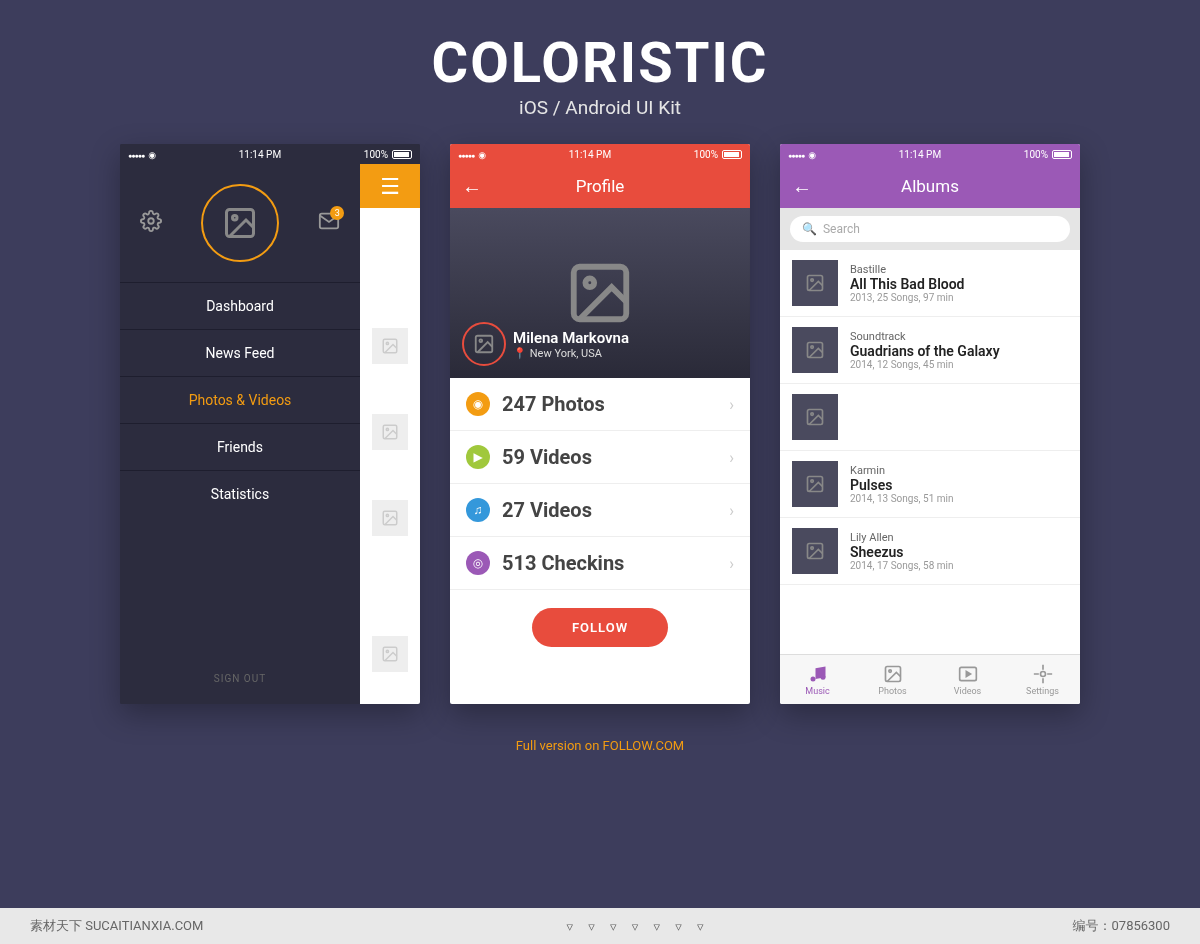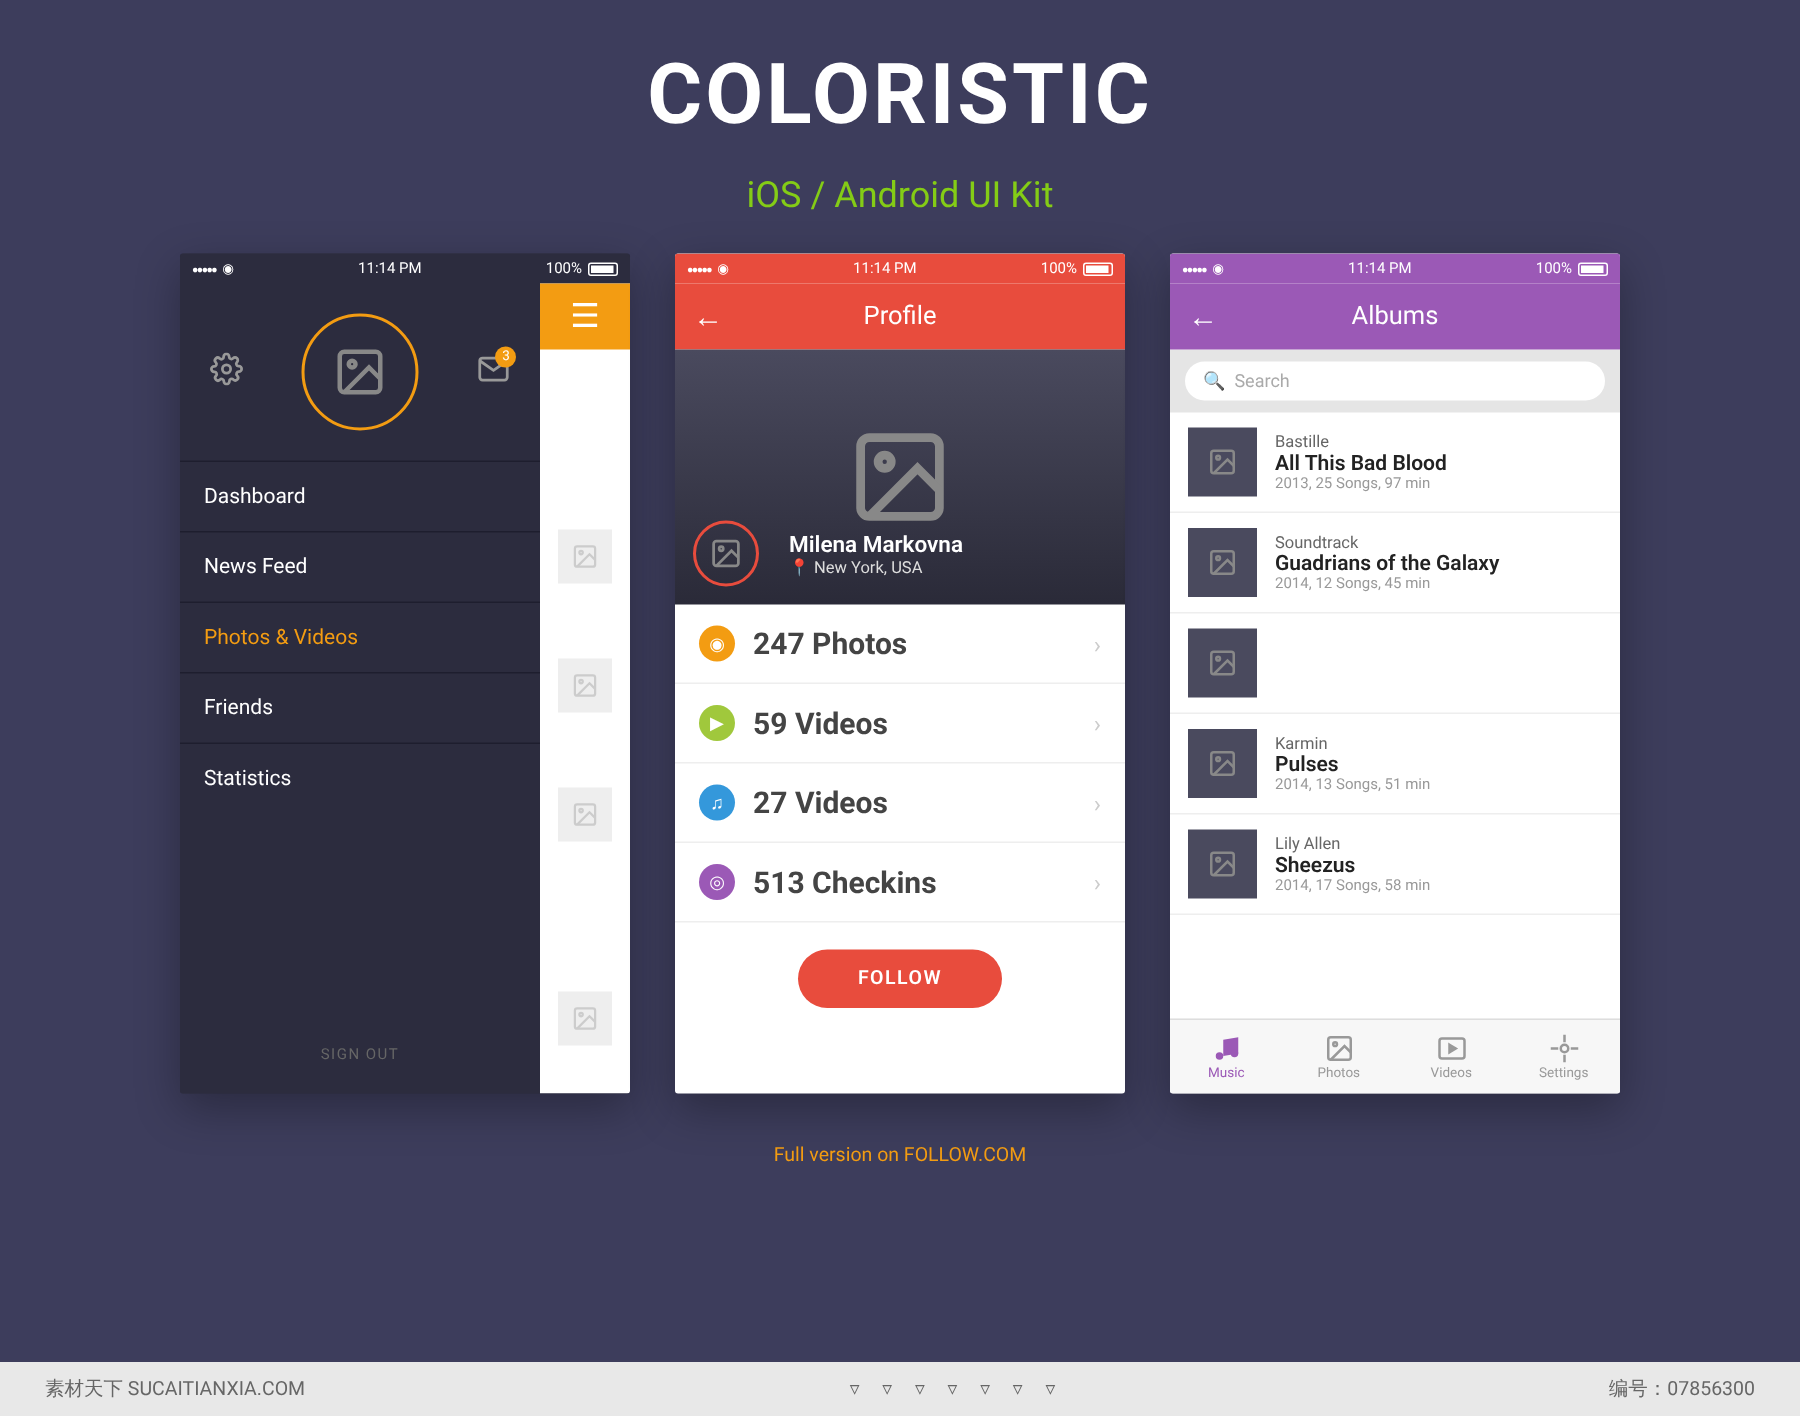--- a/index.html
+++ b/index.html
@@ -1,51 +1,51 @@
 <!DOCTYPE html>
 <html><head>
 <meta charset="utf-8">
 <style>
 *{box-sizing:border-box;margin:0;padding:0;font-family:-apple-system,BlinkMacSystemFont,"Segoe UI",Roboto,sans-serif}
 body{background:#3d3d5c;width:1200px;height:944px;overflow:hidden;position:relative}
 .hero{text-align:center;padding:30px 0 10px}
 .hero h1{color:#fff;font-size:56px;font-weight:700;letter-spacing:2px}
-.hero .sub{color:#84cc16;font-size:24px;margin-top:20px}
+.hero .sub{color:#e5e5e5;font-size:19px;margin-top:0}
 .phones{display:flex;justify-content:center;gap:30px;margin-top:15px}
 .phone{width:300px;height:560px;background:#fff;border-radius:2px;box-shadow:0 10px 30px rgba(0,0,0,.3);overflow:hidden;display:flex;flex-direction:column;position:relative}
 .status{height:20px;display:flex;align-items:center;justify-content:space-between;padding:0 8px;font-size:10px;color:#fff}
 .status .l,.status .r{display:flex;align-items:center;gap:4px}
 .dots::before{content:"●●●●●";letter-spacing:-1px;font-size:7px}
 .wifi::before{content:"◉";font-size:9px}
 .batt{width:20px;height:9px;border:1px solid currentColor;border-radius:2px;position:relative}
 .batt::after{content:"";position:absolute;left:1px;top:1px;bottom:1px;right:2px;background:currentColor}
 
 .p1{background:#2c2c3e}
 .p1 .status{background:#2c2c3e}
 .p1-body{display:flex;flex:1}
 .p1-menu{width:240px;background:#2c2c3e;display:flex;flex-direction:column}
 .p1-top{padding:20px 0;display:flex;align-items:center;justify-content:space-around}
 .avatar-ring{width:78px;height:78px;border:2px solid #f39c12;border-radius:50%;display:flex;align-items:center;justify-content:center}
 .img-ph{stroke:#888;fill:none;stroke-width:2}
 .icon-btn{color:#999;cursor:pointer}
 .mail-badge{position:relative}
 .badge{position:absolute;top:-4px;right:-4px;background:#f39c12;color:#fff;width:14px;height:14px;border-radius:50%;font-size:9px;display:flex;align-items:center;justify-content:center}
 .menu-list{list-style:none}
-.menu-list li{padding:15px 16px;color:#fff;font-size:14px;border-top:1px solid #1e1e2e;cursor:pointer}
+.menu-list li{padding:15px 16px;text-align:center;color:#fff;font-size:14px;border-top:1px solid #1e1e2e;cursor:pointer}
 .menu-list li.active{color:#f39c12}
 .signout{margin-top:auto;text-align:center;color:#666;font-size:10px;padding:20px 0;letter-spacing:1px;cursor:pointer}
 .p1-slice{width:60px;background:#fff;position:relative}
 .p1-slice .bar{height:44px;background:#f39c12;display:flex;align-items:center;justify-content:center;color:#fff;font-size:22px}
 .p1-slice .thumb{width:36px;height:36px;background:#eee;margin:10px auto;display:flex;align-items:center;justify-content:center}
 
 .p2 .status{background:#e84c3d}
 .p2-nav{height:44px;background:#e84c3d;display:flex;align-items:center;justify-content:center;position:relative;color:#fff;font-size:17px}
 .back{position:absolute;left:12px;color:#fff;font-size:20px;cursor:pointer}
 .p2-cover{height:170px;background:linear-gradient(#4a4a5e,#2a2a38);position:relative;display:flex;align-items:center;justify-content:center}
-.p2-info{position:absolute;bottom:12px;left:12px;display:flex;align-items:center;gap:20px}
+.p2-info{position:absolute;bottom:12px;left:12px;display:flex;align-items:center;gap:7px}
 .p2-av{width:44px;height:44px;border:2px solid #e84c3d;border-radius:50%;display:flex;align-items:center;justify-content:center}
 .p2-name{color:#fff;font-size:15px;font-weight:600}
 .p2-loc{color:#ddd;font-size:11px;display:flex;align-items:center;gap:3px}
 .stat-list{list-style:none}
 .stat-list li{display:flex;align-items:center;padding:14px 16px;border-bottom:1px solid #eee;cursor:pointer}
 .stat-icon{width:24px;height:24px;border-radius:50%;margin-right:12px;display:flex;align-items:center;justify-content:center;color:#fff;font-size:12px}
 .stat-val{font-size:20px;color:#444;font-weight:700}
 .chev{margin-left:auto;color:#ccc;font-size:16px}
 .follow{margin:18px auto;background:#e84c3d;color:#fff;padding:12px 40px;border-radius:25px;border:none;font-size:13px;font-weight:600;letter-spacing:1px;display:block;cursor:pointer}
 

